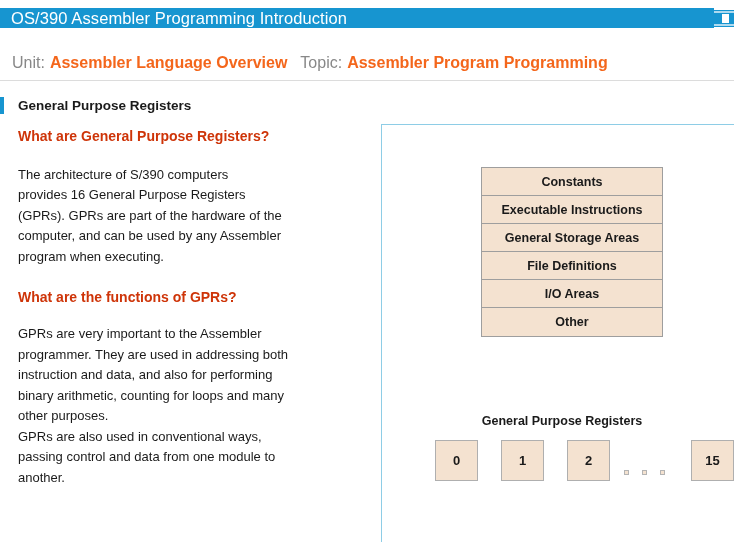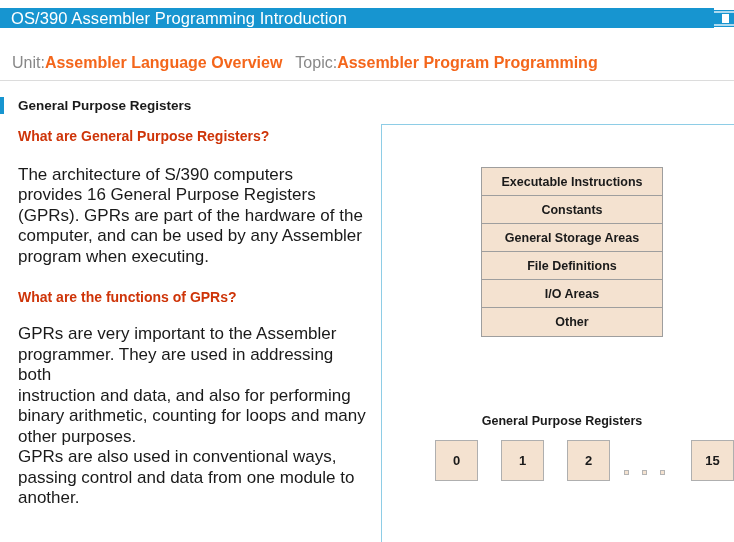--- a/index.html
+++ b/index.html
@@ -56,20 +56,21 @@
     white-space: nowrap;
   }
   .bc-label {
     font-size: 16px;
     color: #888888;
   }
   .bc-value {
     font-size: 16px;
     color: #F4661B;
     font-weight: bold;
+    margin-left: 5px;
   }
   .bc-gap { width: 13px; display: inline-block; }
 
   .divider {
     position: absolute;
     left: 0; top: 80px;
     width: 734px;
     height: 1px;
     background: #DCDCDC;
   }
@@ -106,21 +107,21 @@
     font-weight: bold;
     color: #CE3408;
     margin: 0 0 20px 0;
     line-height: 1.2;
   }
   .q-head.second {
     margin-top: 22px;
     margin-bottom: 18px;
   }
   .body-text {
-    font-size: 17px;
+    font-size: 13px;
     line-height: 20.5px;
     color: #1a1a1a;
     margin: 0;
     white-space: pre-line;
   }
 
   
   .diagram-panel {
     position: absolute;
     left: 381px;
@@ -249,22 +250,22 @@
 binary arithmetic, counting for loops and many
 other purposes.
 GPRs are also used in conventional ways,
 passing control and data from one module to
 another.</p>
 </div>
 
 <div class="diagram-panel">
 
   <div class="addr-table">
+    <div class="addr-row">Constants</div>
     <div class="addr-row">Executable Instructions</div>
-    <div class="addr-row">Constants</div>
     <div class="addr-row">General Storage Areas</div>
     <div class="addr-row">File Definitions</div>
     <div class="addr-row">I/O Areas</div>
     <div class="addr-row">Other</div>
   </div>
 
   <div class="gpr-title">General Purpose Registers</div>
 
   <div class="gpr-row">
     <div class="gpr-box" style="left:5px">0</div>

